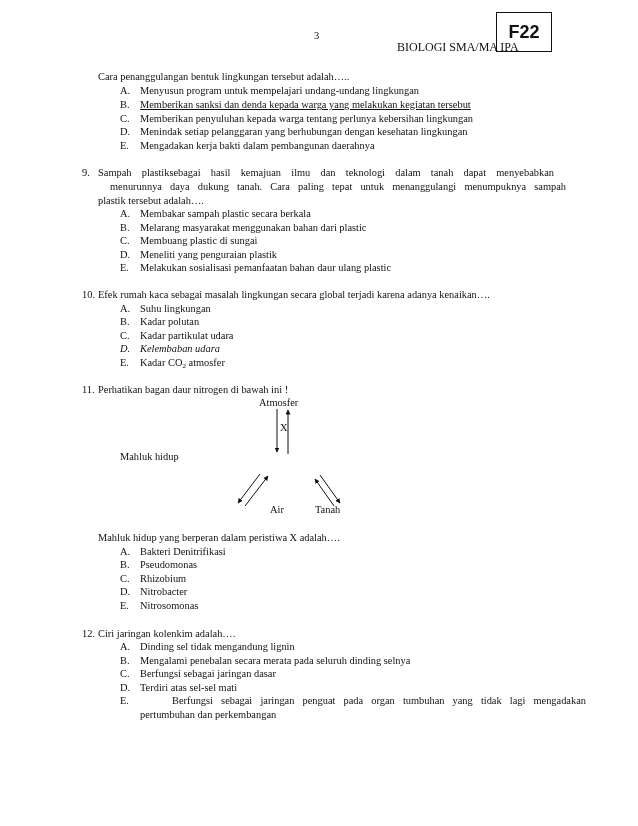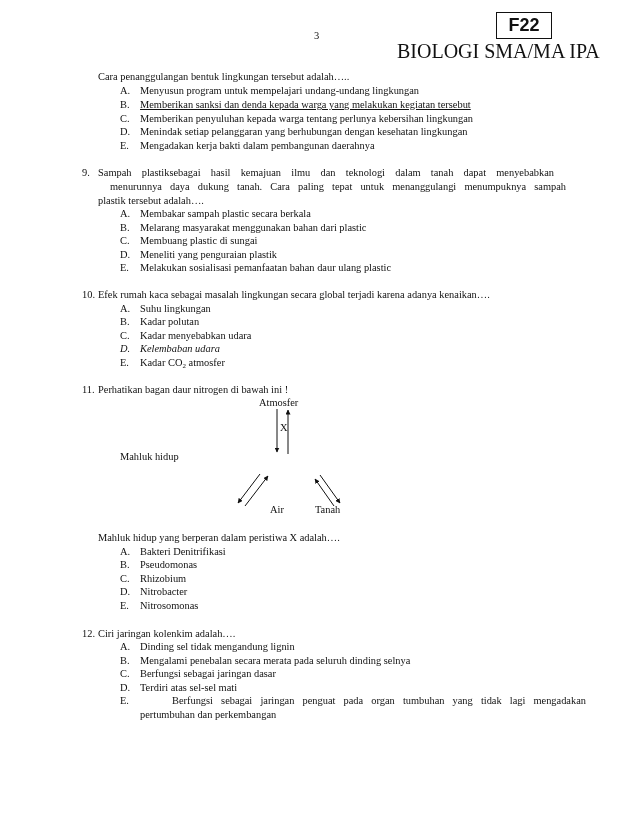--- a/index.html
+++ b/index.html
@@ -3,26 +3,26 @@
 <meta charset="utf-8">
 <style>
   html, body { margin: 0; padding: 0; background: #ffffff; }
   body {
     width: 638px; height: 826px; position: relative; overflow: hidden;
     font-family: "Liberation Serif", serif; color: #111; font-size: 10.4px;
   }
   .abs { position: absolute; white-space: nowrap; }
   .page-num { left: 314px; top: 30px; font-size: 10.5px; }
   .code-box {
-    left: 496px; top: 12px; width: 56px; height: 27px;
+    left: 496px; top: 12px; width: 56px; height: 40px;
     border: 1.3px solid #111; box-sizing: border-box;
     font-family: "Liberation Sans", sans-serif; font-weight: bold; font-size: 18px;
     display: flex; align-items: center; justify-content: center;
   }
-  .subject { left: 397px; top: 40px; font-size: 20px; }
+  .subject { left: 397px; top: 40px; font-size: 12px; }
   .line { position: absolute; white-space: nowrap; line-height: 13.5px; }
   .opt { position: absolute; white-space: nowrap; line-height: 13.5px; }
   .opt .letter { display: inline-block; width: 20px; }
   .just { position: absolute; left: 98px; width: 456px; text-align: justify; text-align-last: justify; line-height: 13.5px; white-space: nowrap; }
   sub { font-size: 7px; vertical-align: -2px; }
   svg { position: absolute; left: 0; top: 0; }
 </style>
 </head>
 <body>
 
@@ -49,21 +49,21 @@
   <div class="opt" style="left:120px;top:234px;"><span class="letter">C.</span><span>Membuang plastic di sungai</span></div>
   <div class="opt" style="left:120px;top:248px;"><span class="letter">D.</span><span>Meneliti yang penguraian plastik</span></div>
   <div class="opt" style="left:120px;top:261px;"><span class="letter">E.</span><span>Melakukan sosialisasi pemanfaatan bahan daur ulang plastic</span></div>
 </div>
 
 <div>
   <div class="line" style="left:82px;top:288px;">10.</div>
   <div class="line" style="left:98px;top:288px;">Efek rumah kaca sebagai masalah lingkungan secara global terjadi karena adanya kenaikan….</div>
   <div class="opt" style="left:120px;top:302px;"><span class="letter">A.</span><span>Suhu lingkungan</span></div>
   <div class="opt" style="left:120px;top:315px;"><span class="letter">B.</span><span>Kadar polutan</span></div>
-  <div class="opt" style="left:120px;top:329px;"><span class="letter">C.</span><span>Kadar menyebabkan udara</span></div>
+  <div class="opt" style="left:120px;top:329px;"><span class="letter">C.</span><span>Kadar partikulat udara</span></div>
   <div class="opt" style="left:120px;top:342px;font-style:italic;"><span class="letter">D.</span><span>Kelembaban udara</span></div>
   <div class="opt" style="left:120px;top:356px;"><span class="letter">E.</span><span>Kadar CO</span><sub>2</sub><span> atmosfer</span></div>
 </div>
 
 <div>
   <div class="line" style="left:82px;top:383px;">11.</div>
   <div class="line" style="left:98px;top:383px;">Perhatikan bagan daur nitrogen di bawah ini !</div>
 
   <div>
     <div class="line" style="left:259px;top:396px;">Atmosfer</div>

